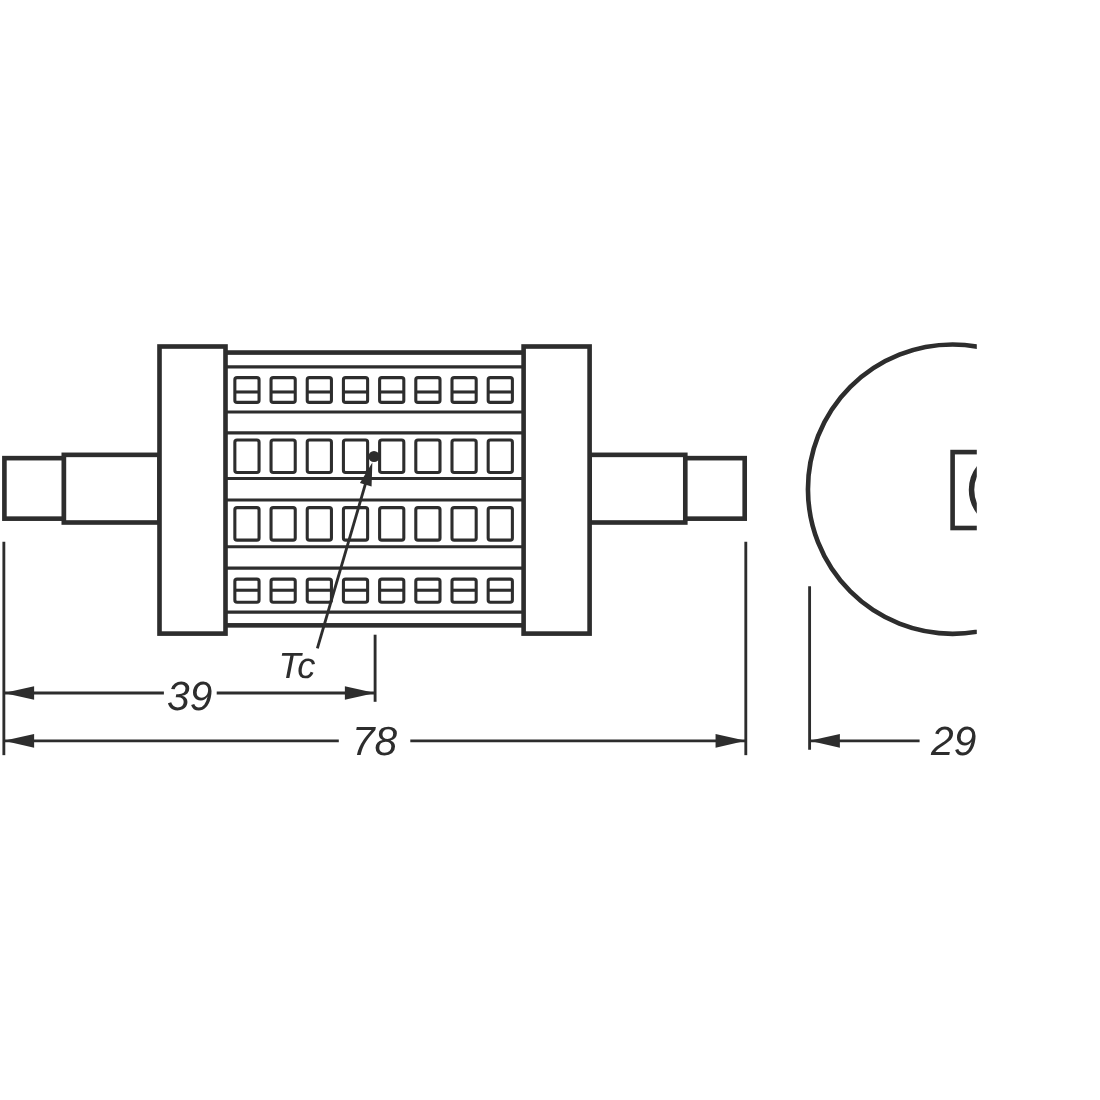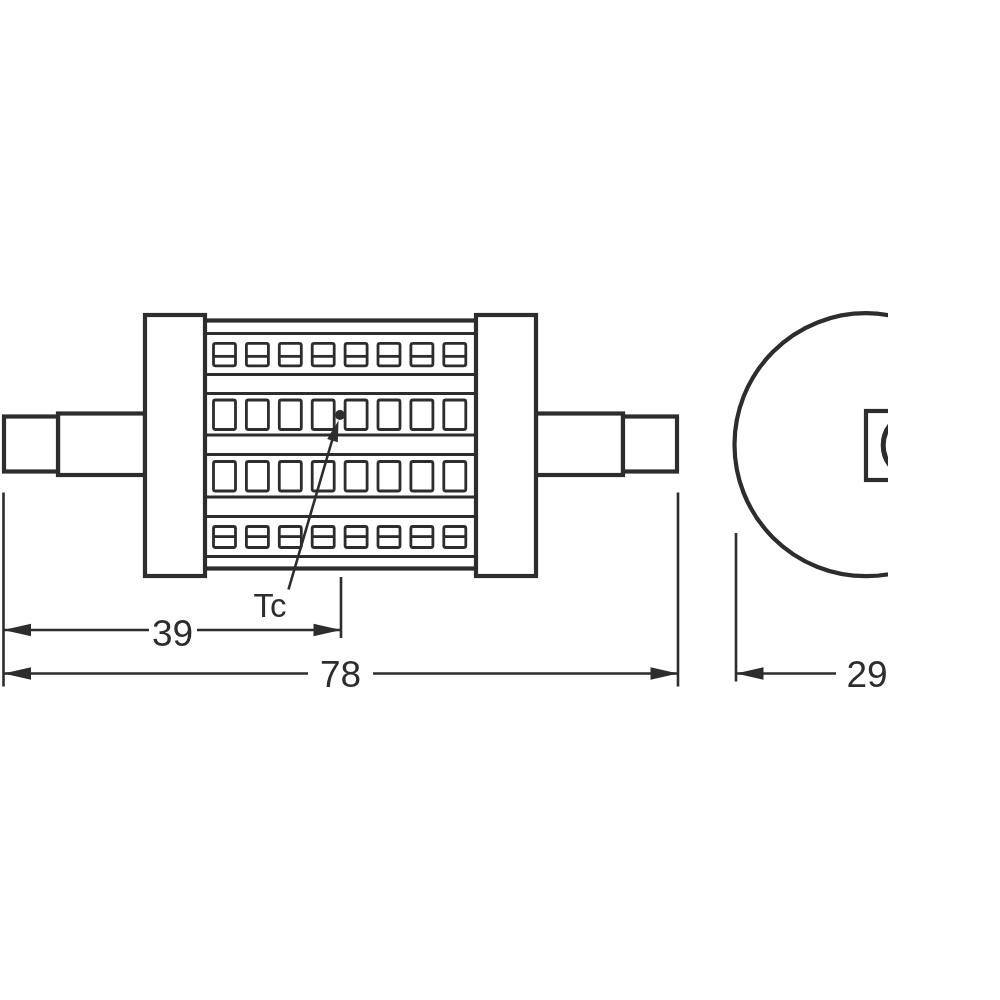--- a/index.html
+++ b/index.html
@@ -7,20 +7,21 @@
     padding: 0;
     background: #ffffff;
   }
   .canvas {
     position: relative;
     width: 888px;
     height: 1000px;
     background: #ffffff;
     font-family: "Liberation Sans", sans-serif;
     overflow: hidden;
+    font-style: italic;
   }
   svg { display: block; }
   svg text {
     font-family: "Liberation Sans", sans-serif;
     fill: #2d2d2d;
   }
   .dim-num { font-size: 37px; }
   .tc-label { font-size: 33px; }
 </style>
 </head>

